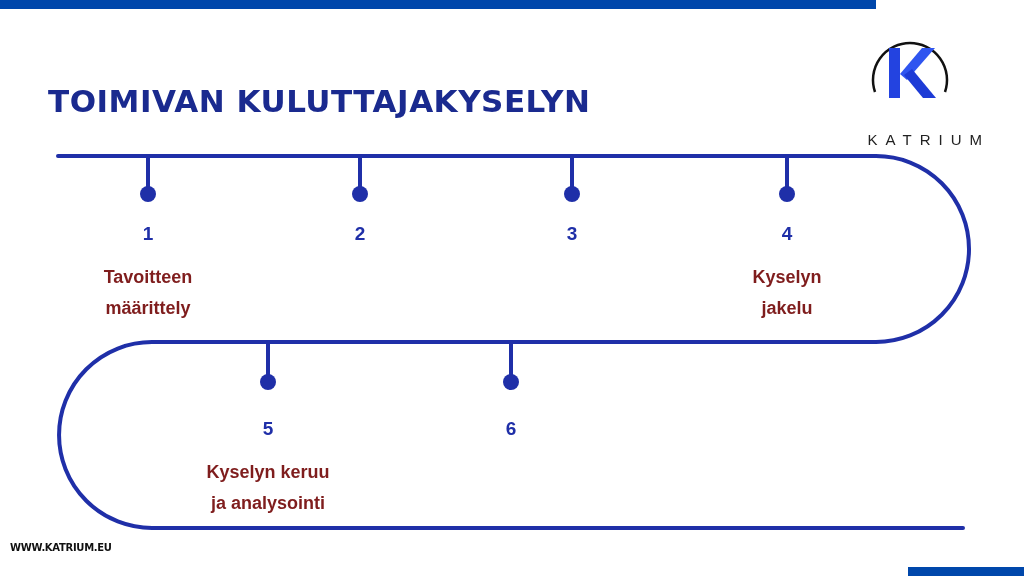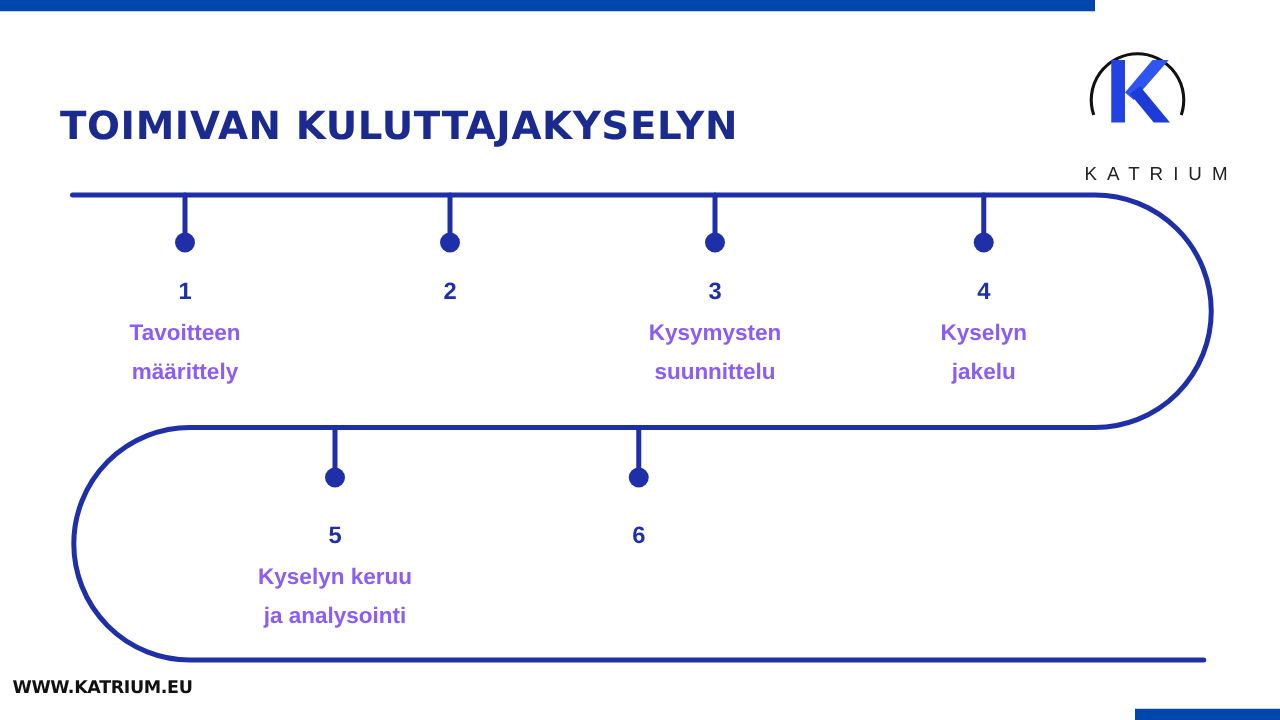--- a/index.html
+++ b/index.html
@@ -6,22 +6,22 @@
   body{width:1024px;height:576px;position:relative;overflow:hidden;background:#ffffff;font-family:"Liberation Sans",sans-serif;}
   .topbar{position:absolute;left:0;top:0;width:876px;height:9px;background:#0047ab;}
   .bottombar{position:absolute;left:908px;top:567px;width:116px;height:9px;background:#0047ab;}
   .title{position:absolute;left:32px;top:62px;margin:16px;font-family:"DejaVu Sans",sans-serif;font-weight:900;font-size:31px;line-height:46px;color:#1a2a8f;letter-spacing:0.5px;}
   .title span{display:block;}
   .logo{position:absolute;left:838px;top:20px;width:150px;height:110px;}
   .logo-word{position:absolute;left:840px;top:107px;width:150px;text-align:right;font-size:15px;letter-spacing:8px;color:#222;font-family:Liberation Sans, sans-serif;margin-top:24px;}
   svg.track{position:absolute;left:0;top:0;}
   .step{position:absolute;width:220px;text-align:center;}
   .step .num{display:block;font-weight:bold;font-size:19px;color:#1f2fa8;line-height:24px;}
-  .step .lbl{display:block;font-weight:bold;font-size:18px;color:#8b5cf6;line-height:31px;margin-top:5px;white-space:pre-line;}
-  .footer{position:absolute;left:10px;top:542px;font-family:"DejaVu Sans",sans-serif;font-weight:bold;font-size:14px;color:#111;letter-spacing:-0.3px;}
+  .step .lbl{display:block;font-weight:bold;font-size:18px;color:#7f1d1d;line-height:31px;margin-top:16px;white-space:pre-line;}
+  .footer{position:absolute;left:10px;top:542px;font-family:"DejaVu Sans",sans-serif;font-weight:bold;font-size:10px;color:#111;letter-spacing:-0.3px;}
 </style>
 </head>
 <body>
 
 <div class="topbar"></div>
 <div class="bottombar"></div>
 
 <h1 class="title">
   <span>TOIMIVAN KULUTTAJAKYSELYN</span>
 </h1>
@@ -57,22 +57,20 @@
 <div class="step" style="left:38px;top:222px;">
   <span class="num">1</span>
   <span class="lbl">Tavoitteen
 määrittely</span>
 </div>
 <div class="step" style="left:250px;top:222px;">
   <span class="num">2</span>
 </div>
 <div class="step" style="left:462px;top:222px;">
   <span class="num">3</span>
-  <span class="lbl">Kysymysten
-suunnittelu</span>
 </div>
 <div class="step" style="left:677px;top:222px;">
   <span class="num">4</span>
   <span class="lbl">Kyselyn
 jakelu</span>
 </div>
 <div class="step" style="left:158px;top:417px;">
   <span class="num">5</span>
   <span class="lbl">Kyselyn keruu
 ja analysointi</span>

